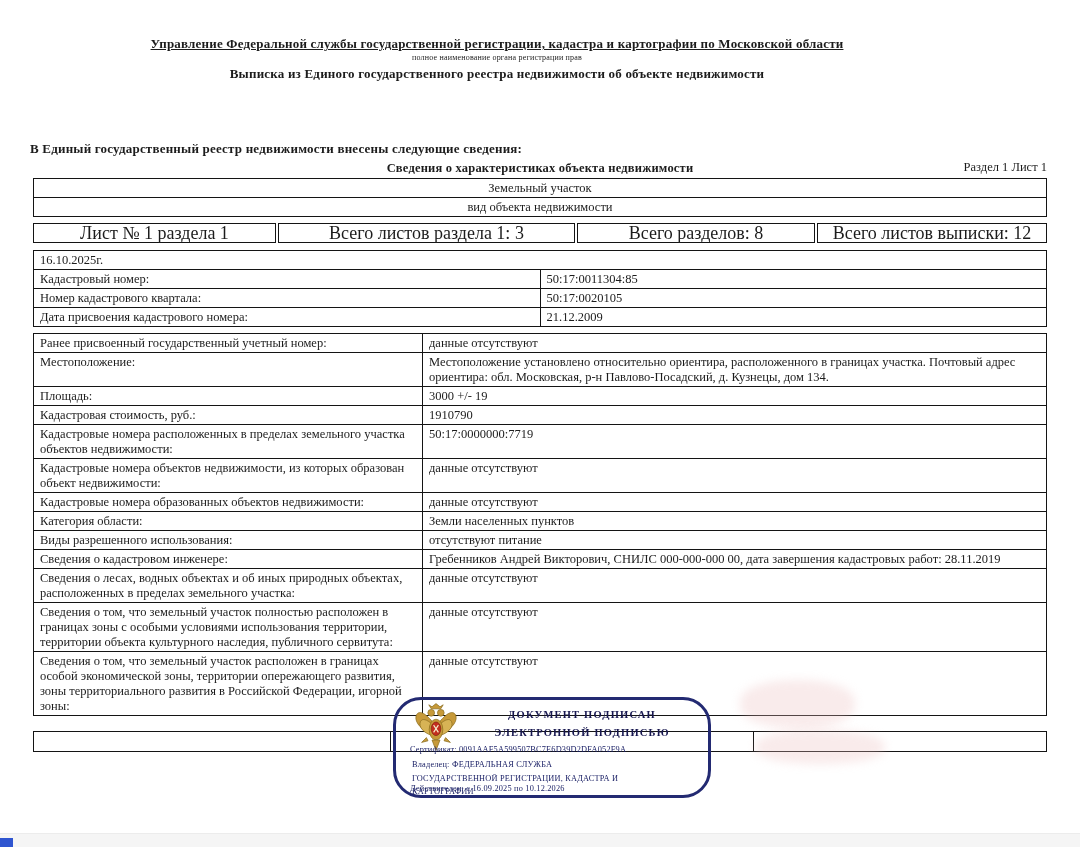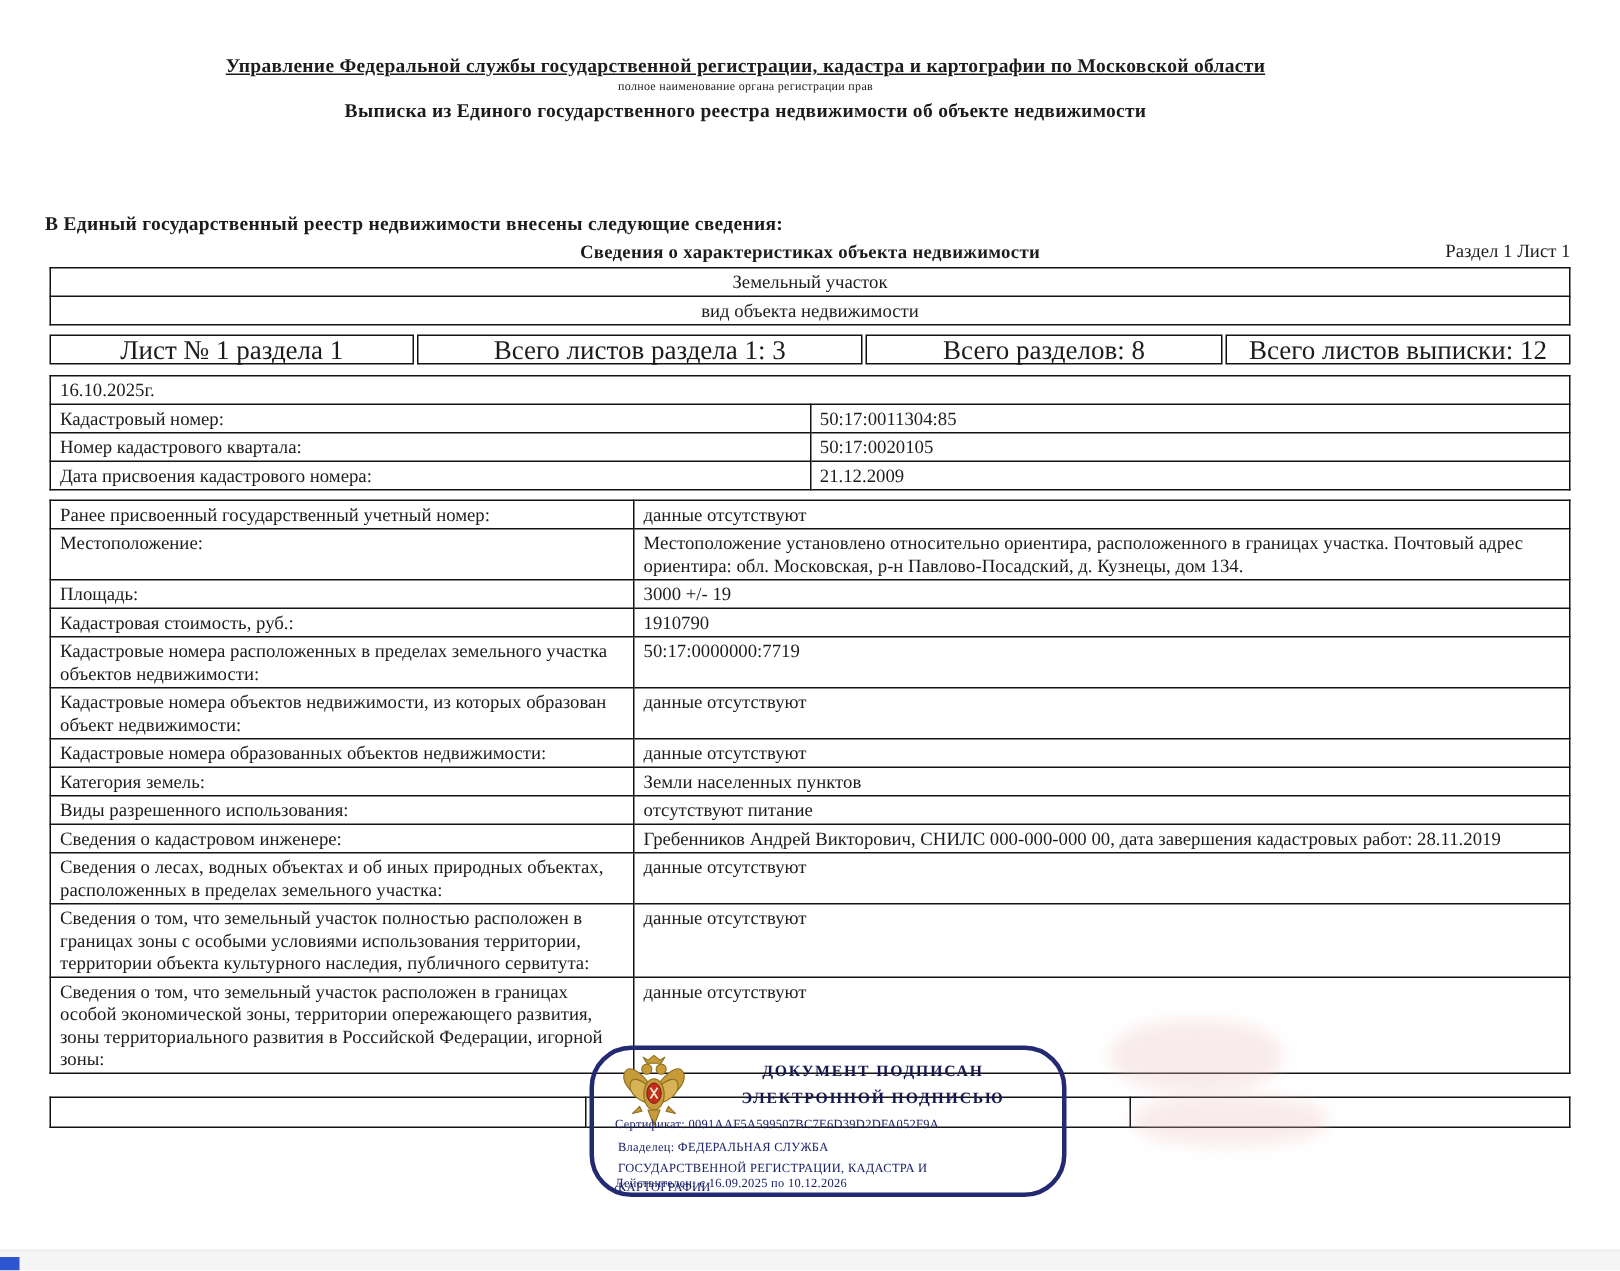--- a/index.html
+++ b/index.html
@@ -139,21 +139,21 @@
       </tr>
       <tr>
         <td class="label-col">Кадастровые номера объектов недвижимости, из которых образован объект недвижимости:</td>
         <td>данные отсутствуют</td>
       </tr>
       <tr>
         <td class="label-col">Кадастровые номера образованных объектов недвижимости:</td>
         <td>данные отсутствуют</td>
       </tr>
       <tr>
-        <td class="label-col">Категория земель:</td>
+        <td class="label-col">Категория области:</td>
         <td>Земли населенных пунктов</td>
       </tr>
       <tr>
         <td class="label-col">Виды разрешенного использования:</td>
         <td>отсутствуют питание</td>
       </tr>
       <tr>
         <td class="label-col">Сведения о кадастровом инженере:</td>
         <td>Гребенников Андрей Викторович, СНИЛС 000-000-000 00, дата завершения кадастровых работ: 28.11.2019</td>
       </tr>

